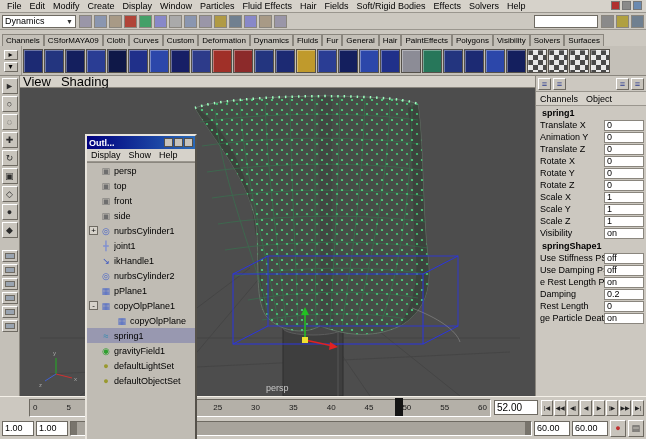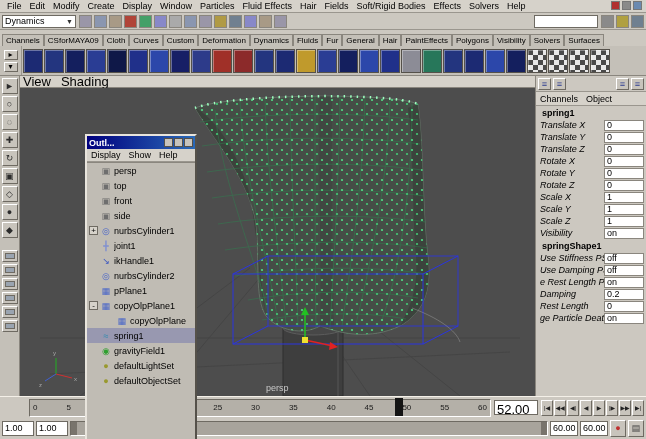--- a/index.html
+++ b/index.html
@@ -92,52 +92,52 @@
   .channelbox { width:111px; background:#ccc8c0; border-left:1px solid #8a867e;
                 display:flex; flex-direction:column; font-size:9px; }
   .cb-toolbar { height:16px; display:flex; align-items:center; gap:2px; padding:1px 2px;
                 border-bottom:1px solid #9a968e; }
   .cb-tab-ico { width:13px; height:12px; font-size:9px; line-height:10px; text-align:center; color:#2a3a8f; }
   .cb-tab-ico:nth-child(3) { margin-left:auto; }
   .cb-menus { height:14px; display:flex; gap:8px; align-items:center; padding-left:4px;
               border-bottom:1px solid #9a968e; background:#d6d2ca; }
   .cb-node { font-weight:bold; padding:2px 0 1px 6px; }
   .crow { height:12px; display:flex; align-items:center; padding:0 2px 0 4px; }
-  .clabel { flex:1; white-space:nowrap; overflow:hidden;font-style:italic; }
+  .clabel { flex:1; white-space:nowrap; overflow:hidden; }
   .cval { width:40px; flex:0 0 40px; background:#fff; border:1px solid #8a867e;
           height:11px; line-height:9px; padding-left:2px; position:relative; overflow:visible; }
   .cval.hl::after { content:""; position:absolute; left:-8px; top:-4px; right:-6px; bottom:-4px;
                     border:2px solid #e00000; border-radius:50%; pointer-events:none; }
   .cb-shapes { font-weight:bold; padding:3px 0 1px 4px; letter-spacing:.5px; }
 
   
   .annotation { position:absolute; left:415px; top:238px; z-index:30; color:#e00000;
                 font-size:13px; font-weight:bold; white-space:nowrap; }
 
   
   .timeline { flex:0 0 22px; display:flex; align-items:center; gap:3px; padding:1px 2px;
               background:#ccc8c0; border-top:1px solid #f4f0e8; }
   .tl-spacer { width:24px; }
   .tl-track { flex:1; height:18px; background:#b4b0a8; border:1px solid; position:relative;
               border-color:#6e6a62 #ffffff #ffffff #6e6a62;
               display:flex; justify-content:space-between; align-items:center; padding:0 3px; }
   .tl-tick { font-size:8px; color:#1a1a1a; }
   .tl-marker { position:absolute; top:0; bottom:0; left:86.5%; width:8px; background:#141414; }
   .tl-frame { width:44px; height:15px; background:#fff; border:1px solid #6e6a62;
-              font-size:13px; padding:1px 2px; }
+              font-size:10px; padding:1px 2px; }
   .transport { display:flex; gap:1px; }
   .tr-btn { width:12px; height:16px; font-size:6px; line-height:14px; text-align:center;
             color:#222; overflow:hidden; }
 
   
   .rangerow { flex:0 0 21px; display:flex; align-items:center; gap:2px; padding:1px 2px;
               background:#ccc8c0; }
   .rg-field { width:32px; height:15px; background:#fff; border:1px solid #6e6a62;
               font-size:9px; padding:1px 2px; }
-  .rg-field.wide { width:28px; }
+  .rg-field.wide { width:36px; }
   .rg-track { flex:1; height:15px; border:1px solid; border-color:#6e6a62 #fff #fff #6e6a62;
               background: linear-gradient(90deg,#78746c 0 6px, #a8a49c 6px calc(100% - 6px), #78746c calc(100% - 6px));
               position:relative; }
   .rg-btns { display:flex; gap:2px; }
   .rg-btn { width:16px; height:17px; font-size:9px; line-height:15px; text-align:center; }
 </style>
 </head>
 <body>
 
 <div class="menubar">
@@ -503,21 +503,21 @@
     <div class="cb-node">spring1</div>
 
     <div>
 
         <div class="crow">
           <span class="clabel">Translate X</span>
           <span class="cval">0</span>
         </div>
 
         <div class="crow">
-          <span class="clabel">Translate Y</span>
+          <span class="clabel">Animation Y</span>
           <span class="cval">0</span>
         </div>
 
         <div class="crow">
           <span class="clabel">Translate Z</span>
           <span class="cval">0</span>
         </div>
 
         <div class="crow">
           <span class="clabel">Rotate X</span>

